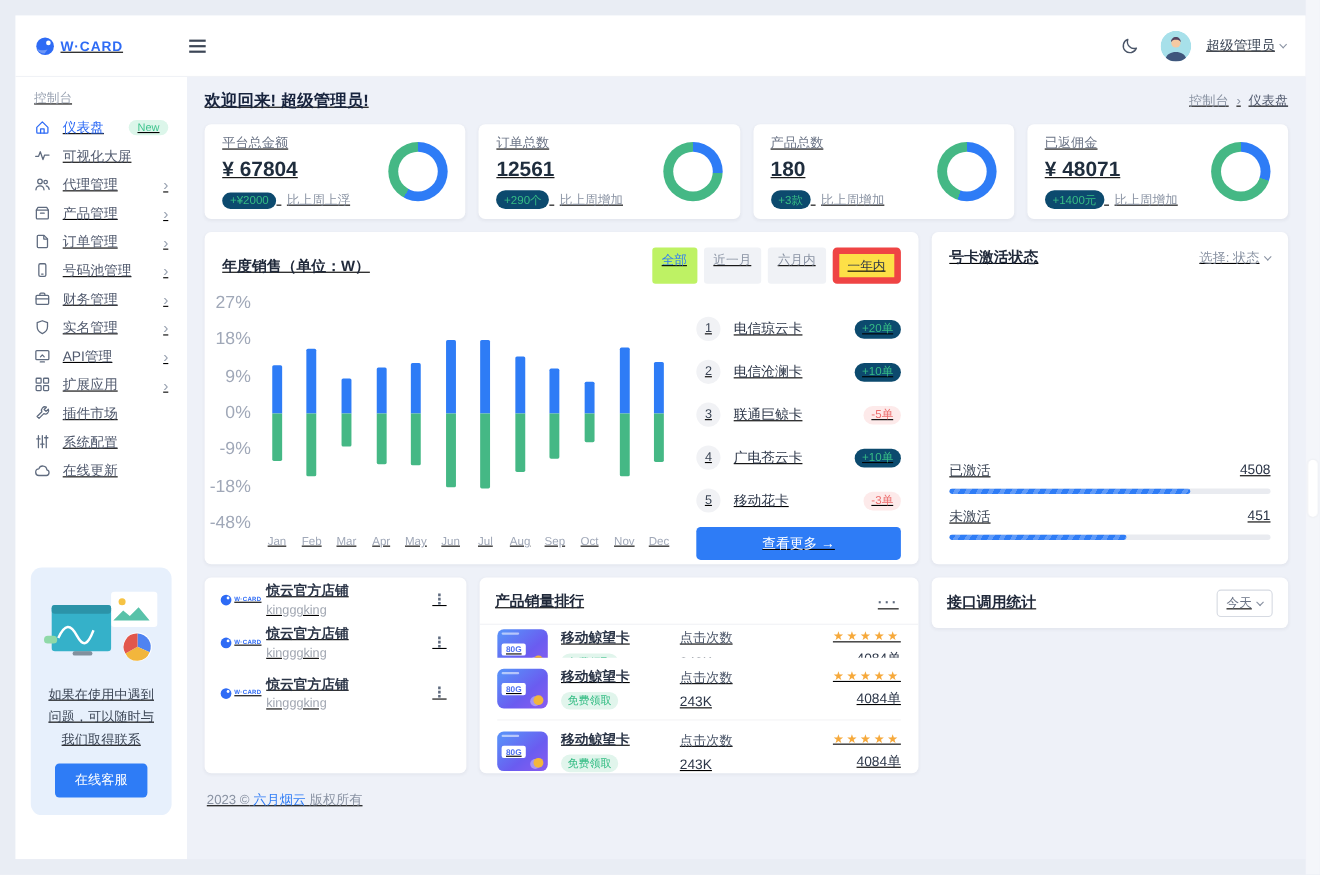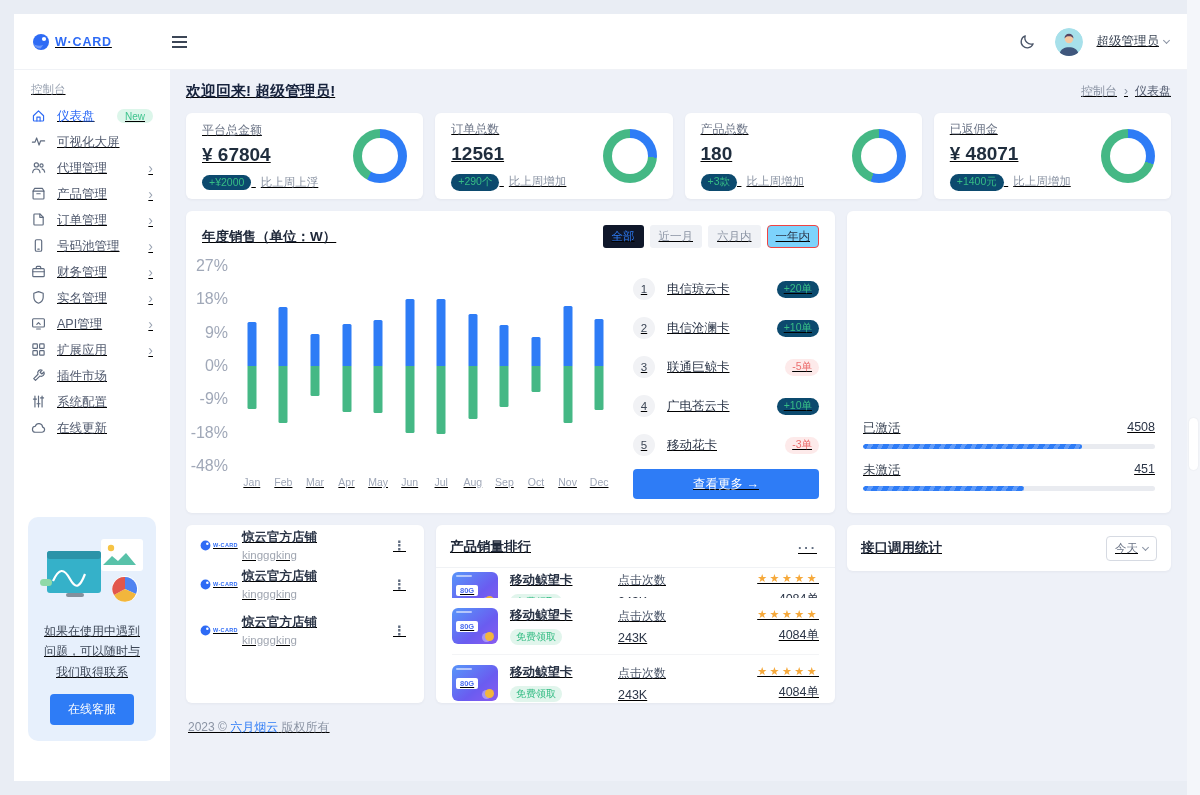--- a/index.html
+++ b/index.html
@@ -58,22 +58,22 @@
   .donut { width:54px; height:54px; border-radius:50%; position:relative; flex:none; }
   .donut::after { content:''; position:absolute; inset:9px; background:#fff; border-radius:50%; }
 
   
   .mid-row { display:grid; grid-template-columns:1fr 324px; gap:12px; margin-bottom:12px; }
   .mid-row > .card { height:302px; padding:14px 16px; }
   .card-head { display:flex; justify-content:space-between; align-items:center; }
   .card-title { font-size:13.5px; font-weight:bold; color:#20293a; }
   .tabs { display:flex; }
   .tab { font-size:11.5px; padding:4px 9px; border-radius:3px; background:#f0f2f6; color:#8a93a3; margin-left:6px; cursor:pointer; }
-  .tab.active { background:#0f172a; color:#2e7cf6; }
-  .tab.outlined { background:#7dd3fc; color:#2b3547; border:1px solid #ef4444; border-radius:4px; padding:3px 8px; }
+  .tab.active { background:#bef264; color:#2e7cf6; }
+  .tab.outlined { background:#fde047; color:#2b3547; border:6px solid #ef4444; border-radius:4px; padding:3px 8px; }
   .chart-body { display:flex; gap:18px; margin-top:18px; }
   .bar-chart { flex:1; display:flex; }
   .y-axis { width:34px; height:200px; position:relative; flex:none; }
   .y-axis span { position:absolute; right:8px; transform:translateY(-50%); font-size:16px; color:#a0a8b8; }
   .plot-wrap { flex:1; }
   .plot { display:flex; height:200px; position:relative; }
   .col { flex:1; position:relative; }
   .bar { position:absolute; left:50%; transform:translateX(-50%); width:9px; }
   .up-bar { bottom:50%; background:#2e7cf6; border-radius:1.5px 1.5px 0 0; }
   .dn-bar { top:50%; background:#45b885; border-radius:0 0 1.5px 1.5px; }
@@ -510,20 +510,24 @@
                   <span class="rank-name">移动花卡</span>
                   <span class="pill down">-3单</span>
                 </div>
                 </div>
             <button class="more-btn">查看更多 →</button>
           </div>
         </div>
       </div>
 
       <div class="card act-card">
+        <div class="card-head">
+          <div class="card-title">号卡激活状态</div>
+          <div class="filter"><span>选择: 状态</span><span class="chev"></span></div>
+        </div>
         <div class="act-rows">
 
         <div class="act-row">
               <div class="act-line">
                 <span class="act-label">已激活</span>
                 <span class="act-value">4508</span>
               </div>
               <div class="track">
                   <div class="fill" style="width: 75%;"></div>
                 </div>

